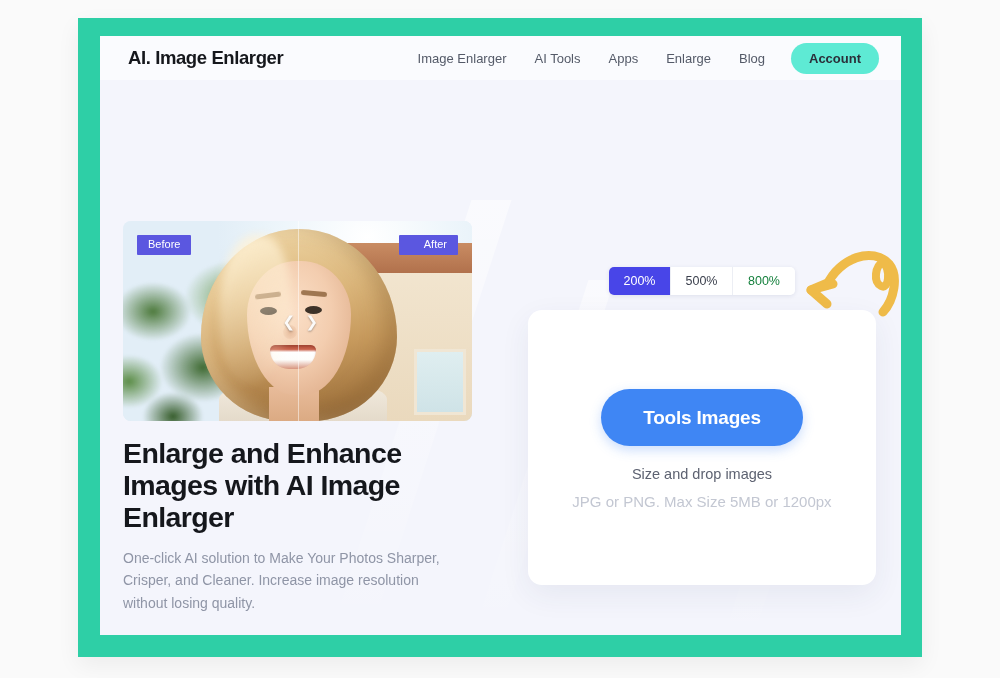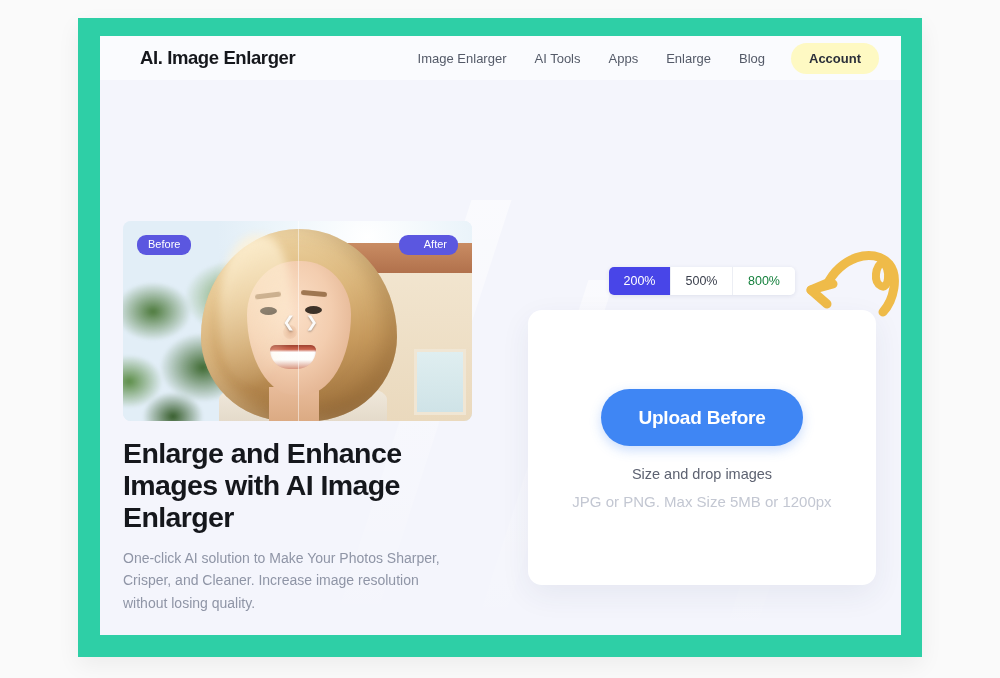--- a/index.html
+++ b/index.html
@@ -40,21 +40,21 @@
 
   
   .site-header {
     position: absolute;
     left: 0; top: 0;
     width: 801px;
     height: 44px;
     background: #fafbfe;
     display: flex;
     align-items: center;
-    padding: 0 22px 0 40px;
+    padding: 0 22px 0 28px;
   }
 
   .logo {
     font-size: 18.5px;
     font-weight: 700;
     color: #15171c;
     letter-spacing: -0.4px;
     white-space: nowrap;
   }
 
@@ -70,21 +70,21 @@
     color: #545a68;
     padding: 0 14px;
     white-space: nowrap;
     cursor: pointer;
   }
 
   .nav-account {
     font-size: 13px;
     font-weight: 700;
     color: #2b2f3a;
-    background: #fef9c3;
+    background: #5eead4;
     border-radius: 16px;
     padding: 8px 18px;
     margin-left: 12px;
     cursor: pointer;
     white-space: nowrap;
   }
 
   
   .page-body {
     position: absolute;
@@ -233,21 +233,21 @@
   }
   .ph-arrow-left { left: calc(50% - 15px); }
   .ph-arrow-right { left: calc(50% + 8px); }
 
   .badge {
     position: absolute;
     top: 14px;
     background: #5b57e0;
     color: #fff;
     font-size: 11px;
-    border-radius: 9px;
+    border-radius: 1px;
     padding: 4px 11px 5px;
     line-height: 1;
     white-space: nowrap;
   }
   .badge-before { left: 14px; }
   .badge-after  { right: 14px; padding-left: 25px; }
 
   
   .headline {
     margin-top: 17px;
@@ -414,19 +414,19 @@
     <div class="doodle">
       <svg width="110" height="90" viewBox="0 0 110 90" fill="none">
         <path d="M30 47 C 42 20, 76 8, 92 26 C 102 38, 97 62, 86 74" stroke="#efbb49" stroke-width="9" stroke-linecap="round" fill="none"></path>
         <path d="M86 24 C 78 28, 76 44, 84 48 C 92 52, 94 32, 86 24 Z" stroke="#efbb49" stroke-width="8" stroke-linecap="round" fill="none"></path>
         <path d="M14 52 L 33 44 M14 52 L 30 66" stroke="#efbb49" stroke-width="9" stroke-linecap="round"></path>
         <path d="M14 52 L 36 46" stroke="#efbb49" stroke-width="9" stroke-linecap="round"></path>
       </svg>
     </div>
 
     <div class="upload-card">
-      <button class="upload-btn">Upload Before</button>
+      <button class="upload-btn">Tools Images</button>
       <div class="drag-text">Size and drop images</div>
       <div class="hint-text">JPG or PNG. Max Size 5MB or 1200px</div>
     </div>
 
   </div>
 </div>
 
 </body></html>

